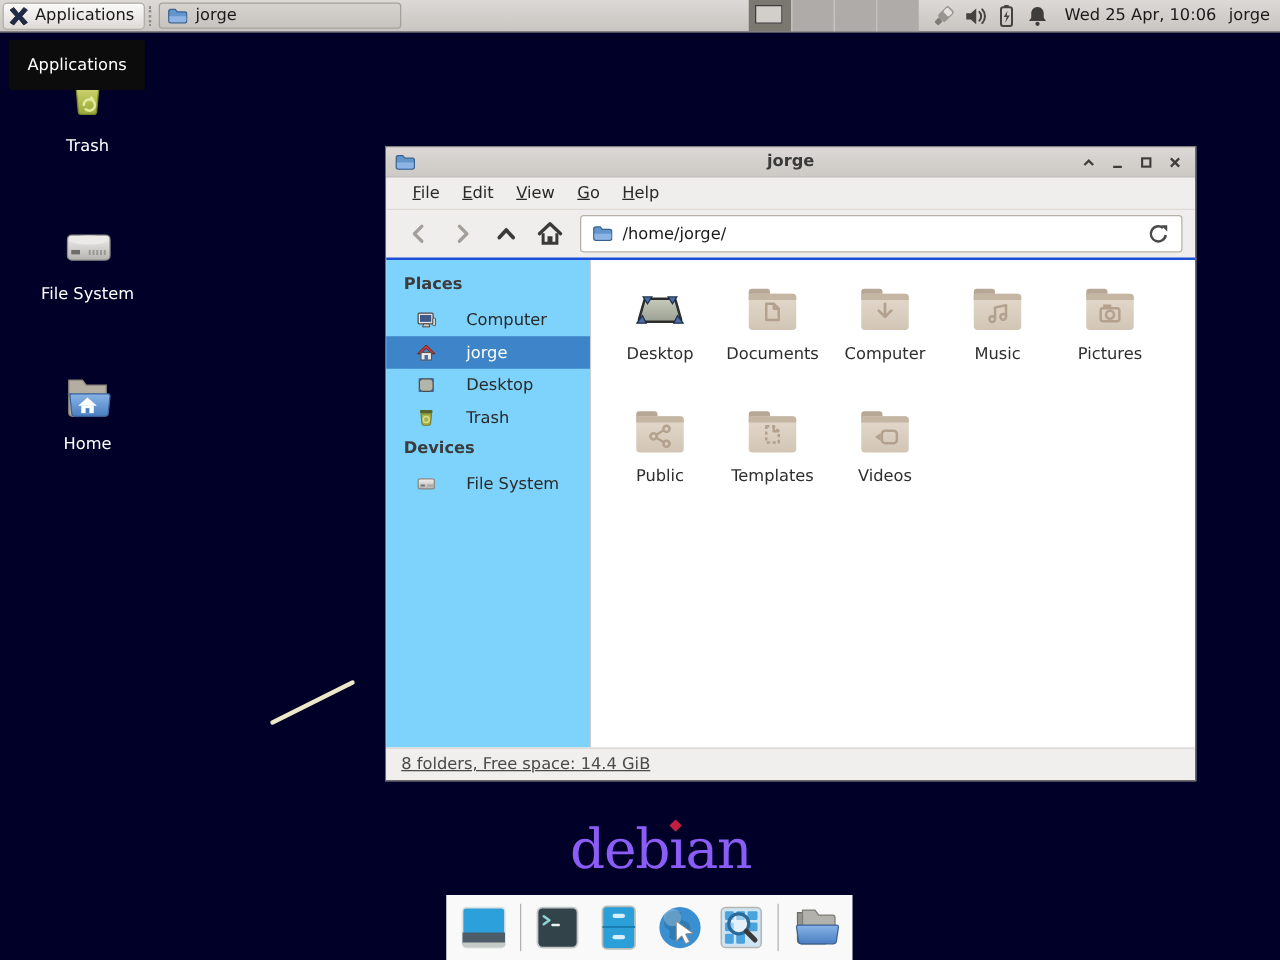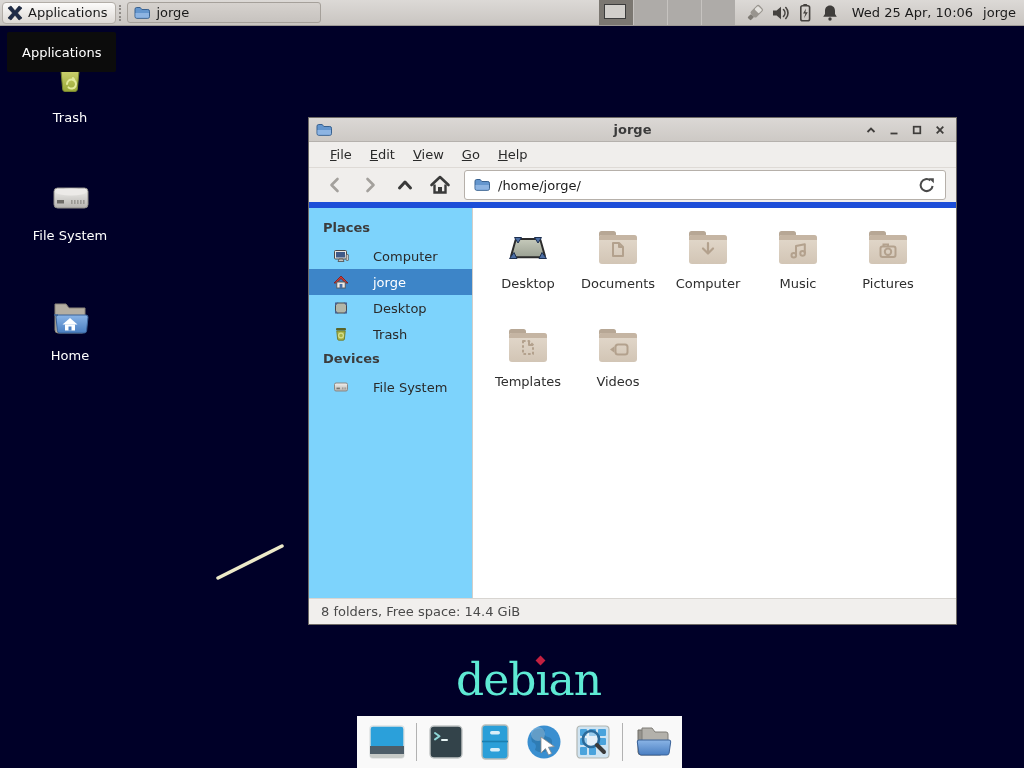--- a/index.html
+++ b/index.html
@@ -46,44 +46,44 @@
   .titlebar .tb-icon { margin-left:7px; z-index:1; }
   .title { position:absolute; left:0; right:0; text-align:center; font-weight:bold; color:#3a3a3a; }
   .tb-buttons { margin-left:auto; display:flex; gap:7px; margin-right:8px; z-index:1; }
   .tb-btn { width:16px; height:16px; display:flex; align-items:center; justify-content:center; }
 
   .menubar { height:26px; background:#f0eeec; display:flex; align-items:center; padding-left:12px;
              border-bottom:1px solid #dedad6; flex:0 0 auto; }
   .menu-item { padding:3px 9px; color:#2a2a2a; }
 
   .toolbar { height:40px; background:#f0eeec; display:flex; align-items:center;
-             border-bottom:6px solid #1d4ed8; padding:0 10px; gap:3px; flex:0 0 auto; }
+             border-bottom:2px solid #1d4ed8; padding:0 10px; gap:3px; flex:0 0 auto; }
   .tool-btn { width:32px; height:28px; display:flex; align-items:center; justify-content:center; }
   .pathbar { flex:1; height:30px; background:#fff; border:1px solid #b6b0aa; border-radius:3px;
              display:flex; align-items:center; padding:0 9px; gap:8px; margin-left:5px; }
   .reload { margin-left:auto; }
 
   .content { flex:1; display:flex; min-height:0; }
   .sidebar { width:164px; background:#7dd3fc; border-right:1px solid #d2cec9; padding-top:8px; }
   .side-header { font-weight:bold; color:#3c3c3c; padding:4px 0 8px 14px; }
   .side-item { display:flex; align-items:center; gap:24px; height:26px; padding-left:24px; color:#2a2a2a; }
   .side-item.selected { background:#3d85c8; color:#fff; }
 
   .main { flex:1; background:#fff; }
   .files { display:flex; flex-wrap:wrap; padding:12px 0 0 10px; width:462px; }
   .file { width:90px; height:98px; text-align:center; color:#2e2e2e; padding-top:4px; }
   .file svg { margin:0 auto; }
   .file .lbl { margin-top:4px; }
 
   .statusbar { height:26px; background:#f1efed; border-top:1px solid #d8d5d1; display:flex;
-               align-items:center; padding-left:12px; color:#4a4a4a; flex:0 0 auto; }
+               align-items:center; padding-left:12px; color:#4a4a4a; flex:0 0 auto;text-decoration:underline; }
 
   
   .debian { position:absolute; left:456px; top:658px; font-family:"DejaVu Serif","Liberation Serif",serif;
-            font-size:44px; color:#5eead4; letter-spacing:-1px; line-height:1; }
+            font-size:44px; color:#8b5cf6; letter-spacing:-1px; line-height:1; }
   .di { position:relative; }
   .di .dot { position:absolute; left:2px; top:3px; width:7px; height:7px; background:#c32040; transform:rotate(45deg); }
 
   
   .dock { position:absolute; left:357px; bottom:0; height:52px; background:#f9f9f9;
           display:flex; align-items:center; gap:9px; padding:0 10px; }
   .dock-sep { width:1px; height:38px; background:#b2b2b2; }
 </style>
 </head>
 <body>
@@ -343,20 +343,32 @@
               <use href="#tanfolder"></use>
               <g fill="none" stroke="#b3a18d" stroke-width="2">
                 <rect x="16.5" y="22.5" width="15" height="10.5" rx="2"></rect>
                 <circle cx="24" cy="27.8" r="3.2"></circle>
                 <path d="M19.5,22.5 v-2 h4.5 v2"></path>
               </g>
             </svg>
             <div class="lbl">Pictures</div>
           </div>
 
+          <div class="file">
+            <svg width="48" height="48" viewBox="0 0 48 48">
+              <use href="#tanfolder"></use>
+              <g fill="none" stroke="#b3a18d" stroke-width="2">
+                <circle cx="18.8" cy="27" r="2.5"></circle>
+                  <circle cx="29.2" cy="21" r="2.5"></circle>
+                  <circle cx="29.2" cy="33" r="2.5"></circle>
+                <path d="M21,25.8 L27,22.2 M21,28.2 L27,31.8"></path>
+              </g>
+            </svg>
+            <div class="lbl">Public</div>
+          </div>
 
           <div class="file">
             <svg width="48" height="48" viewBox="0 0 48 48">
               <use href="#tanfolder"></use>
               <g fill="none" stroke="#b3a18d" stroke-width="2" stroke-linejoin="round">
                 <path d="M19,19 h6 l4,4 v9 h-10 z" stroke-dasharray="2.6,2"></path>
                   <path d="M25,19 v4 h4"></path>
               </g>
             </svg>
             <div class="lbl">Templates</div>

